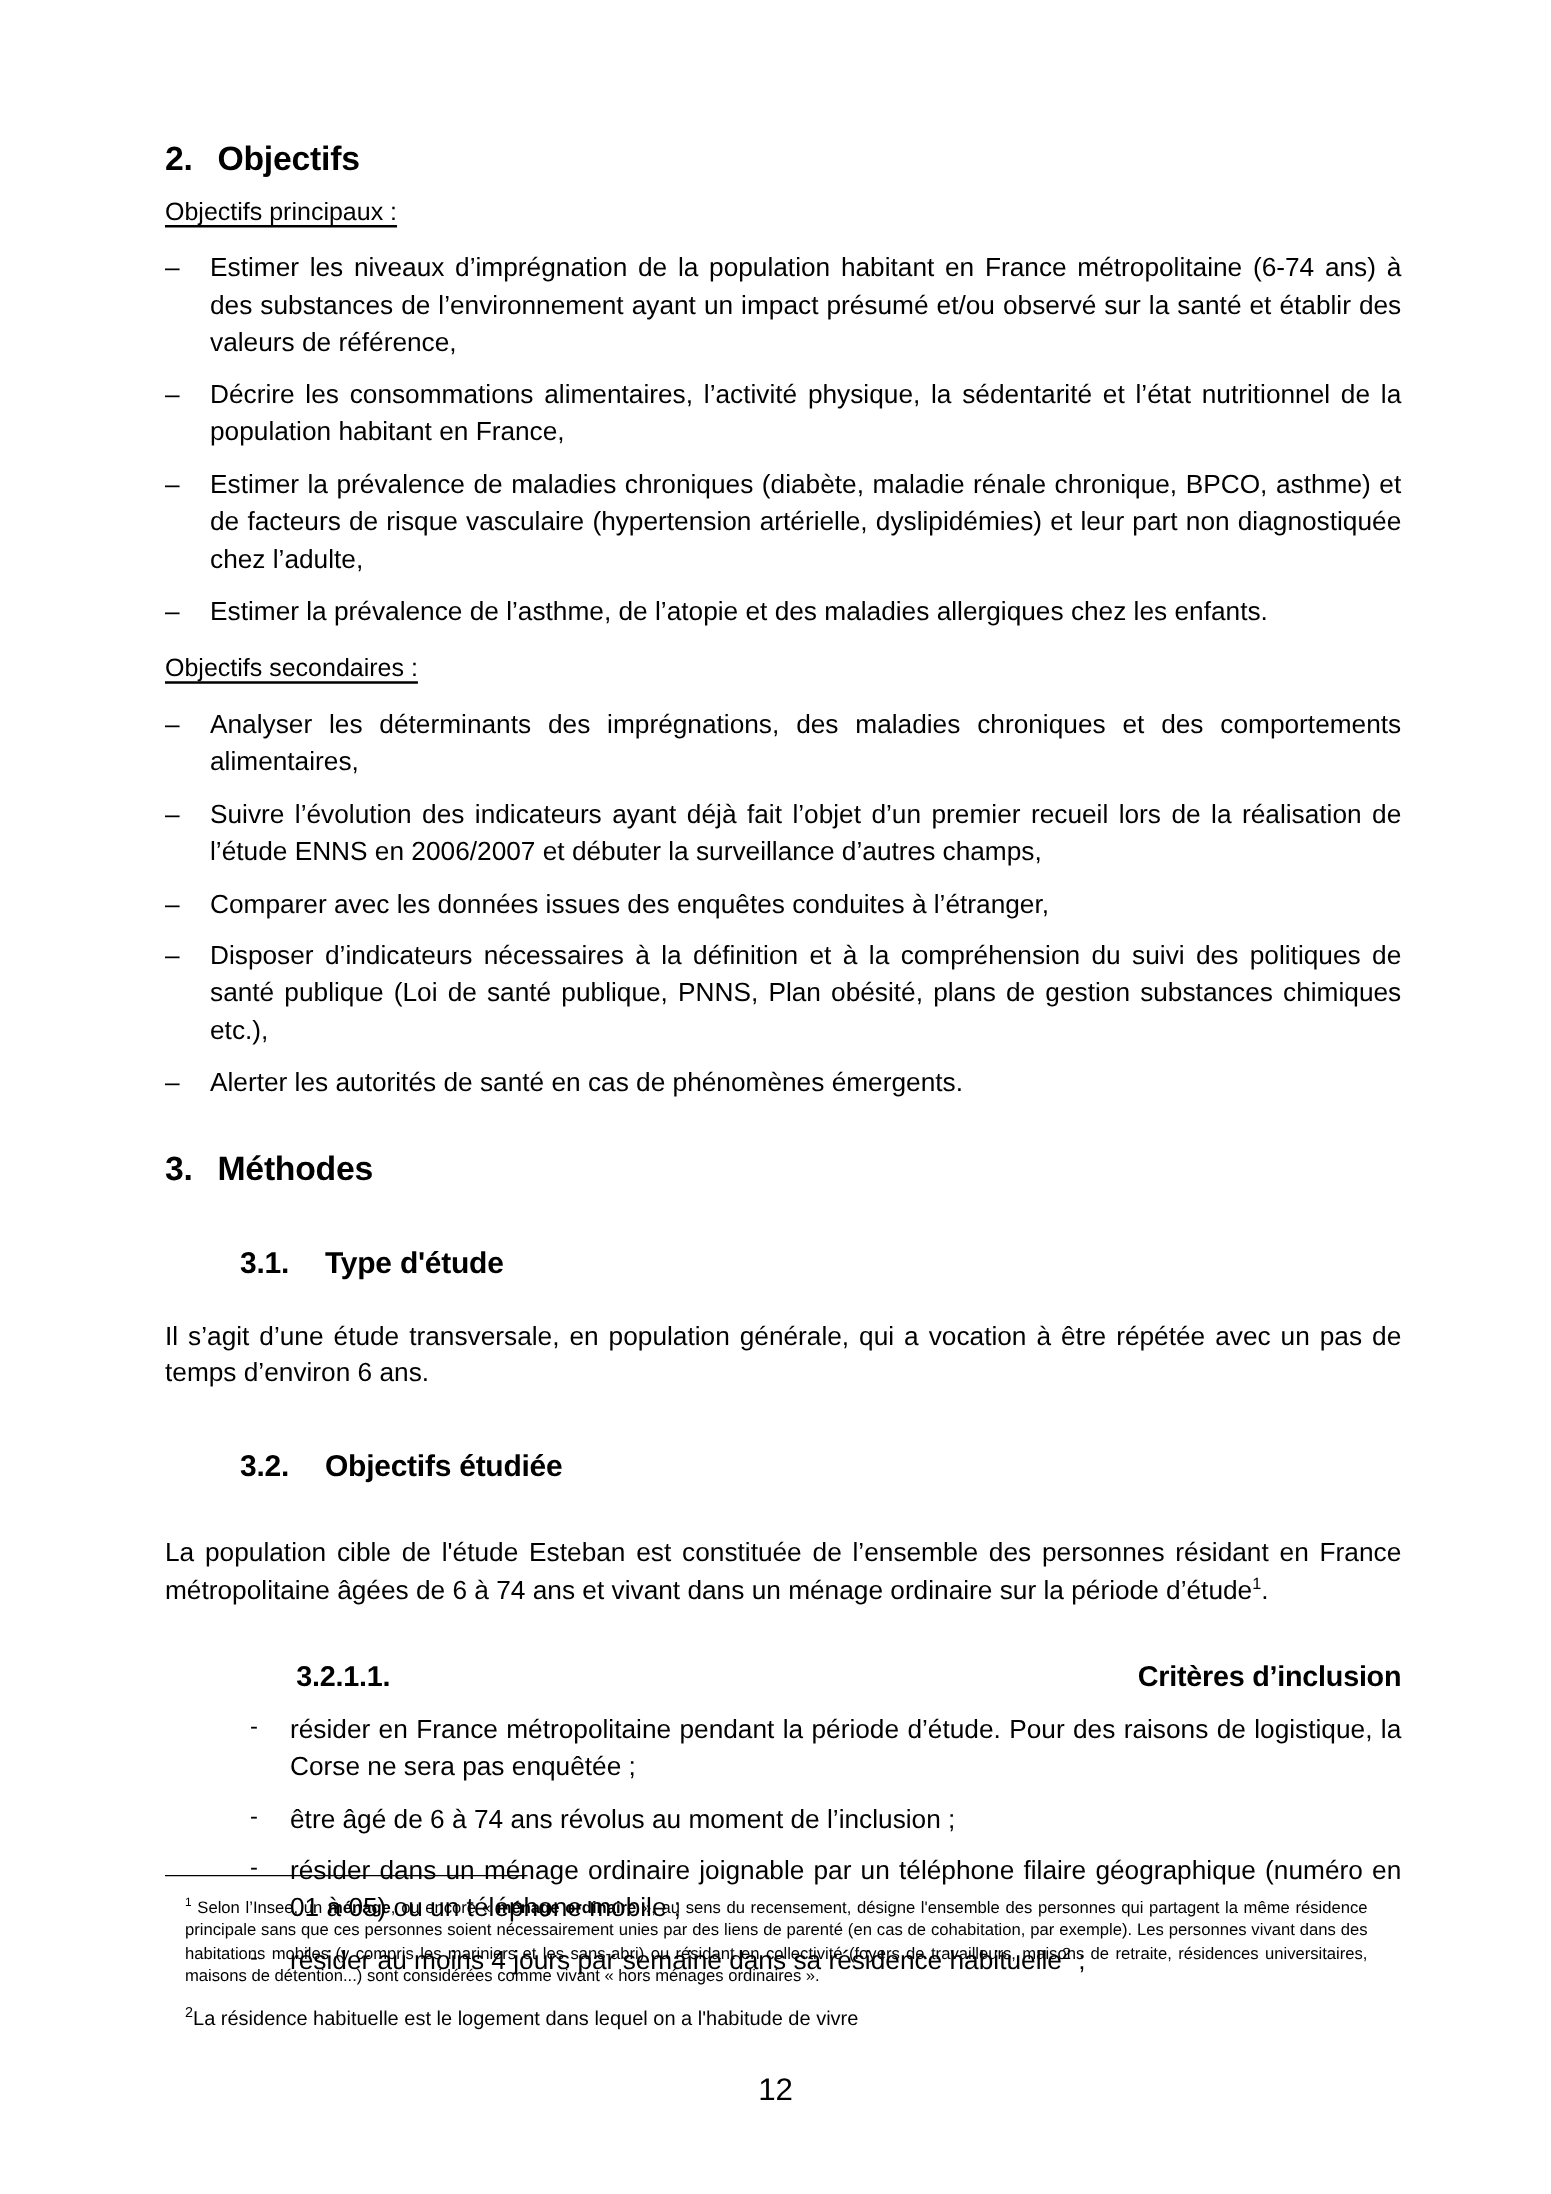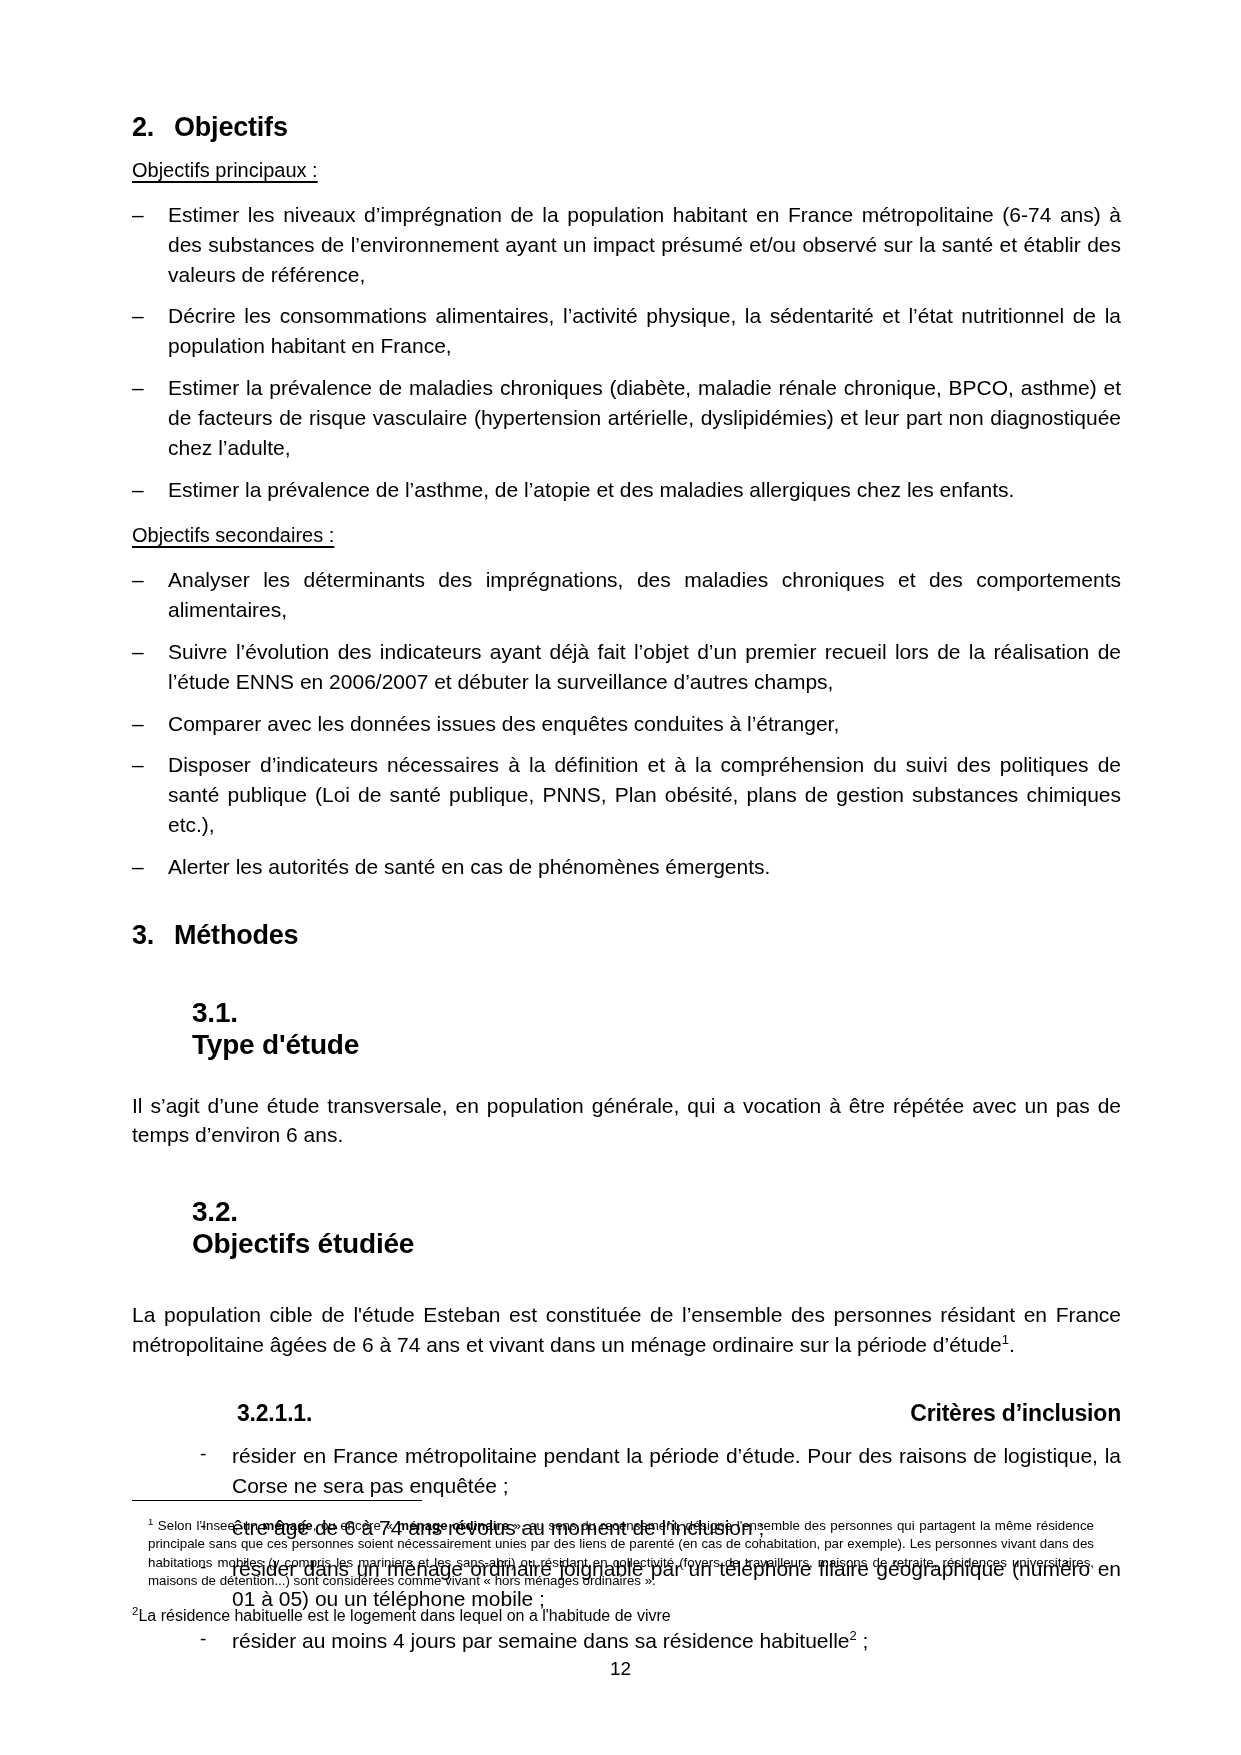--- a/index.html
+++ b/index.html
@@ -28,27 +28,26 @@
   h1.sec {
     font-size: 27px;
     font-weight: bold;
     margin: 0 0 16px 0;
     letter-spacing: -0.2px;
     display: flex;
   }
   h1.sec .num { width: 42px; flex: none; }
 
   h2.sub {
-    font-size: 28px;
+    font-size: 24px;
     font-weight: bold;
     margin: 0;
     padding-left: 60px;
     display: flex;
     letter-spacing: -0.2px;
-    flex-direction: column;
   }
   h2.sub .num { width: 68px; flex: none; }
 
   h3.subsub {
     font-size: 23px;
     font-weight: bold;
     margin: 0;
     padding-left: 105px;
     display: flex;
     letter-spacing: -0.2px;
@@ -135,36 +134,36 @@
     line-height: 1.38;
     text-align: justify;
     text-justify: inter-word;
     margin: 16px;
   }
   .fn1 b { font-weight: bold; }
   .fn2 {
     font-family: "Liberation Sans Narrow", "Liberation Sans", sans-serif;
     font-size: 16px;
     line-height: 1.3;
-    margin: 2px 0 0 0;
+    margin: 2px 0 0 16px;
   }
   .fn-sup {
     font-size: 0.72em;
     vertical-align: super;
     line-height: 0;
   }
 
   
   .page-number {
     position: absolute;
     left: 0;
     top: 1658px;
     width: 1241px;
     text-align: center;
-    font-size: 19px;
+    font-size: 25px;
   }
 </style>
 </head>
 <body>
 
 <div class="page">
 
   <h1 class="sec">
     <span class="num">2.</span>
     <span>Objectifs</span>

